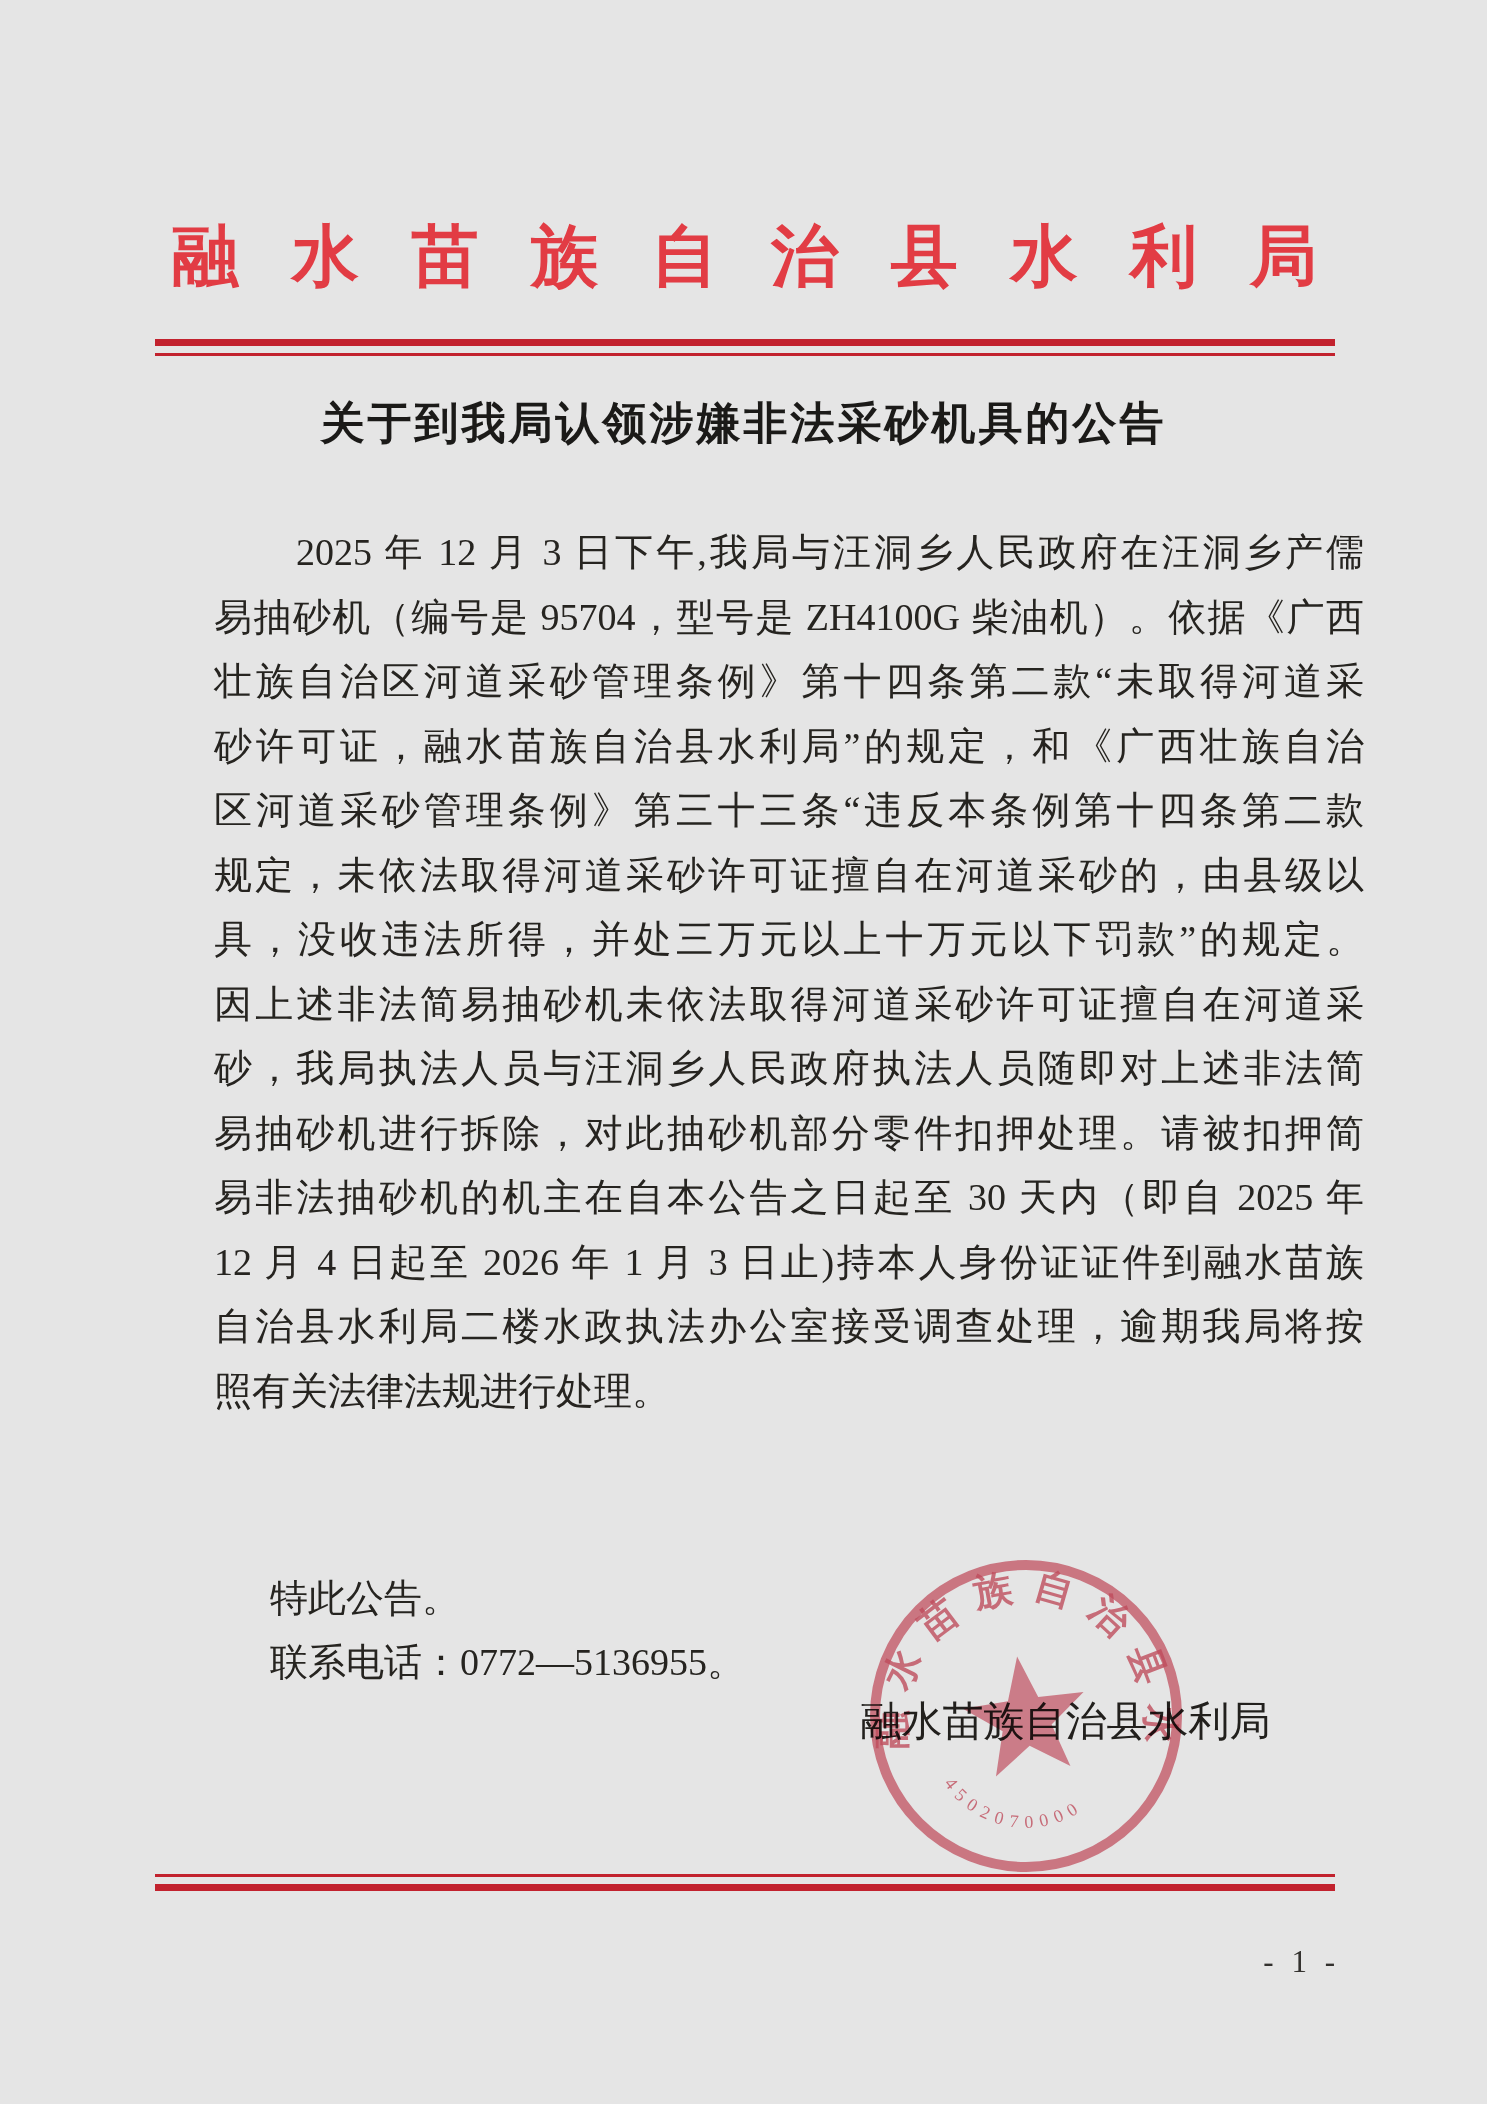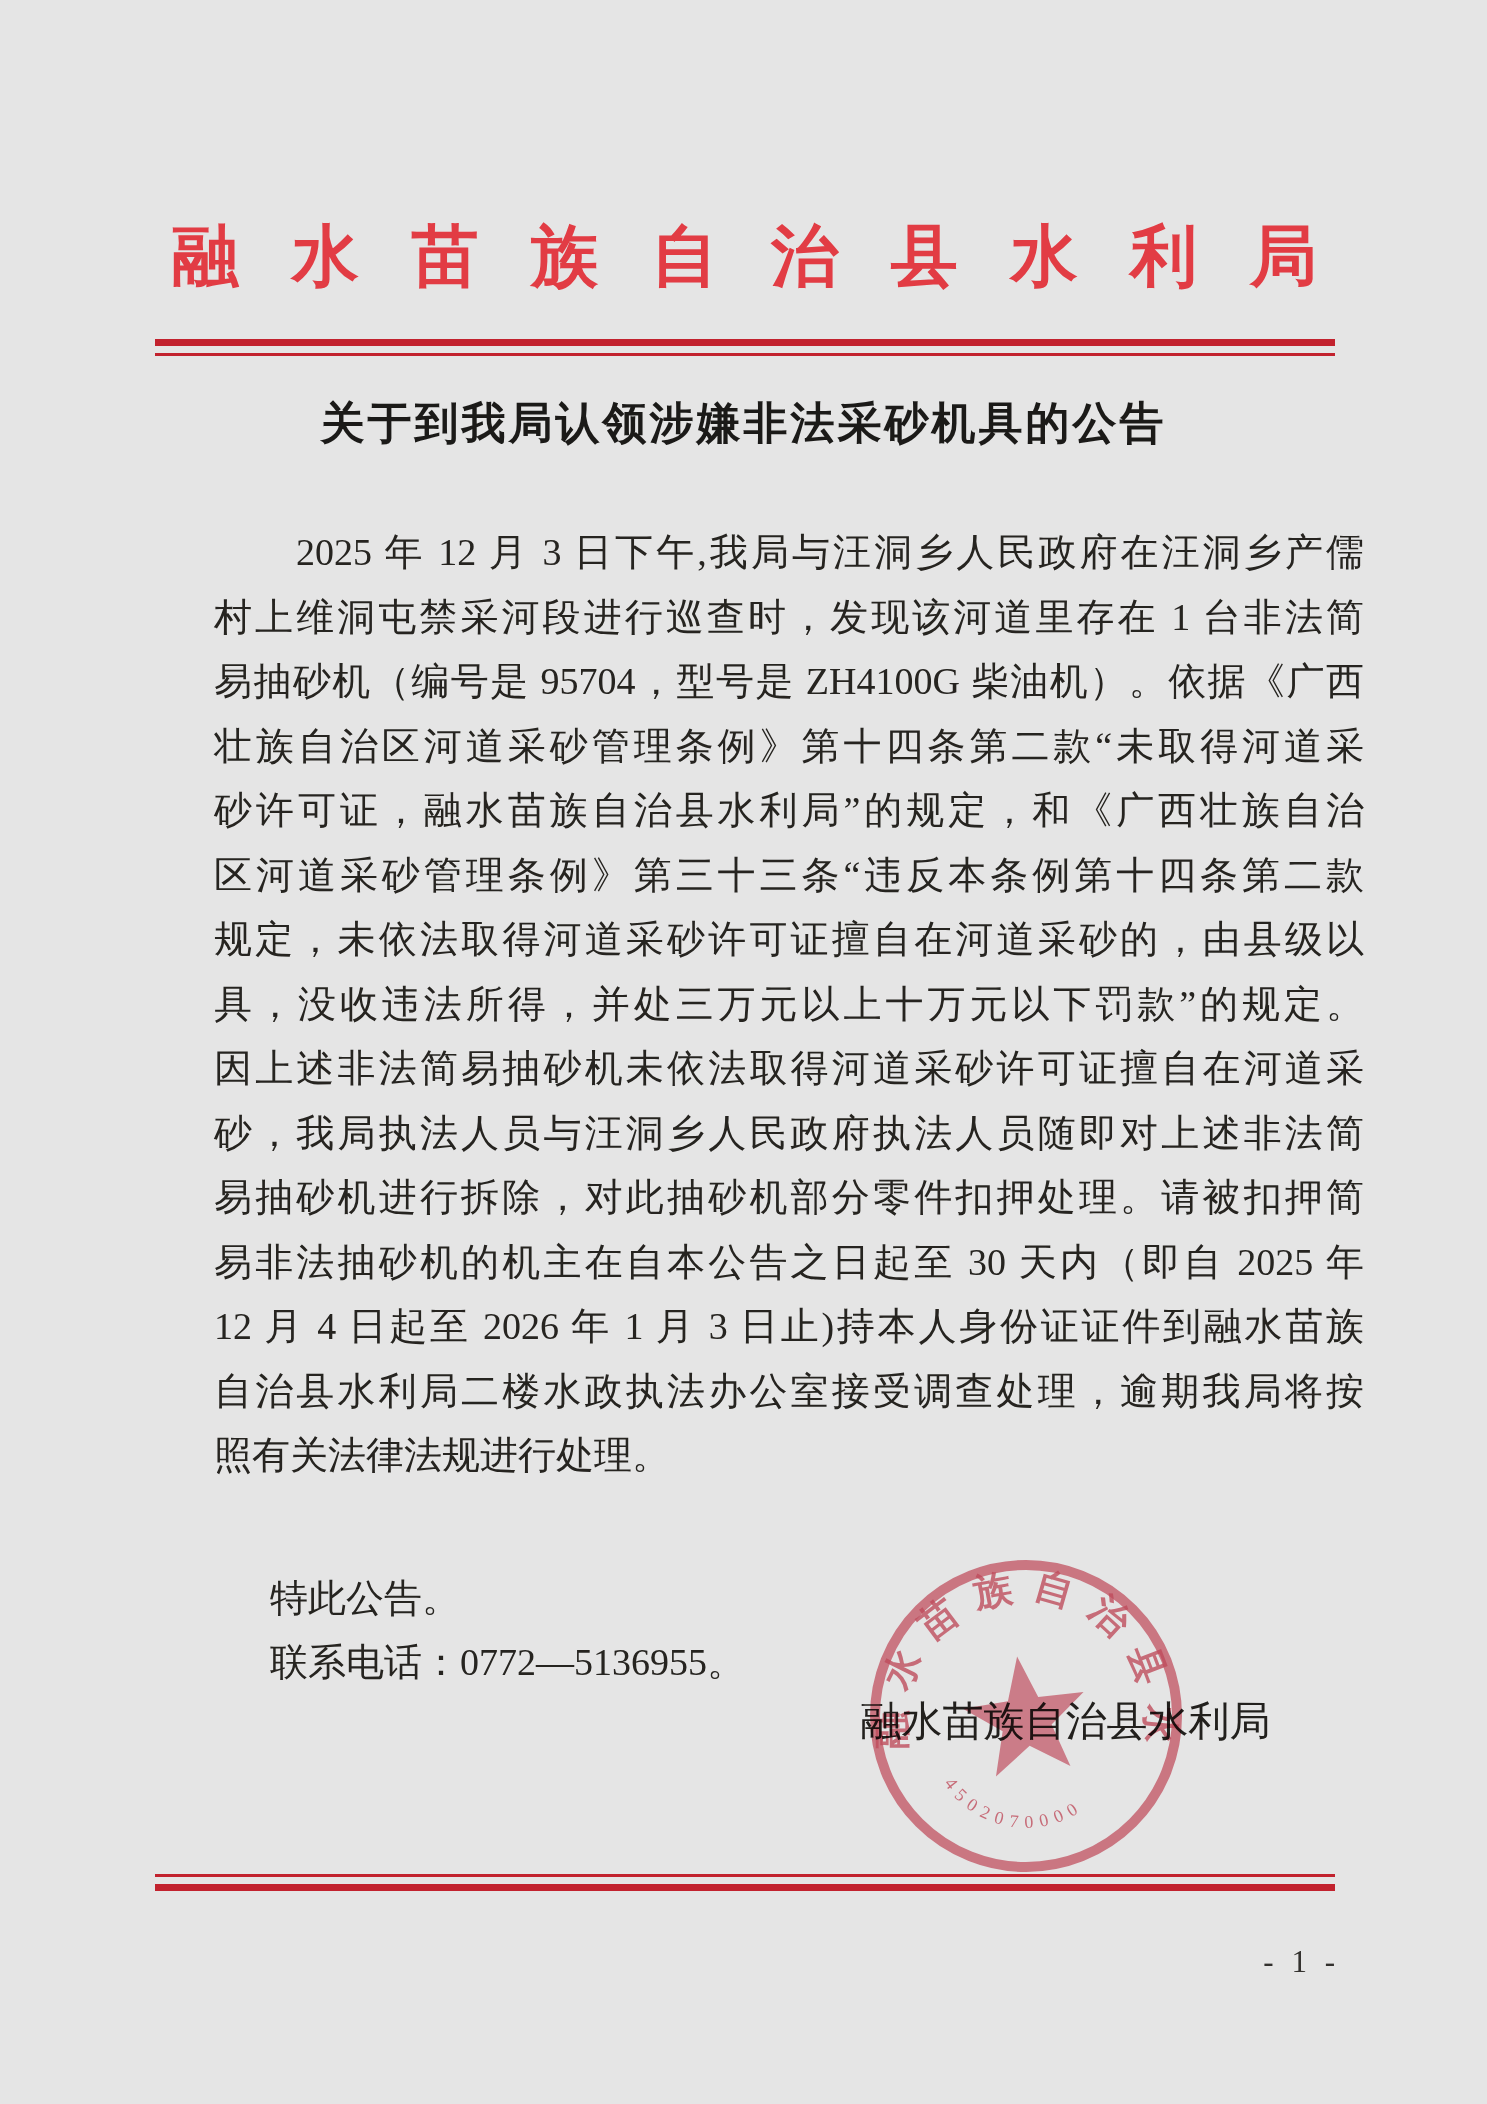--- a/index.html
+++ b/index.html
@@ -82,21 +82,20 @@
 
   <div id="letterhead" class="abs">融水苗族自治县水利局</div>
 
   <div id="rule-top-thick" class="abs rule"></div>
   <div id="rule-top-thin" class="abs rule"></div>
 
   <div id="doc-title" class="abs">关于到我局认领涉嫌非法采砂机具的公告</div>
 
   <div id="body-block" class="abs">
     <div class="bline indent">2025 年 12 月 3 日下午,我局与汪洞乡人民政府在汪洞乡产儒</div>
-    <div class="bline">村上维洞屯禁采河段进行巡查时，发现该河道里存在 1 台非法简</div>
     <div class="bline">易抽砂机（编号是 95704，型号是 ZH4100G 柴油机）。依据《广西</div>
     <div class="bline">壮族自治区河道采砂管理条例》第十四条第二款“未取得河道采</div>
     <div class="bline">砂许可证，融水苗族自治县水利局”的规定，和《广西壮族自治</div>
     <div class="bline">区河道采砂管理条例》第三十三条“违反本条例第十四条第二款</div>
     <div class="bline">规定，未依法取得河道采砂许可证擅自在河道采砂的，由县级以</div>
     <div class="bline">具，没收违法所得，并处三万元以上十万元以下罚款”的规定。</div>
     <div class="bline">因上述非法简易抽砂机未依法取得河道采砂许可证擅自在河道采</div>
     <div class="bline">砂，我局执法人员与汪洞乡人民政府执法人员随即对上述非法简</div>
     <div class="bline">易抽砂机进行拆除，对此抽砂机部分零件扣押处理。请被扣押简</div>
     <div class="bline">易非法抽砂机的机主在自本公告之日起至 30 天内（即自 2025 年</div>

